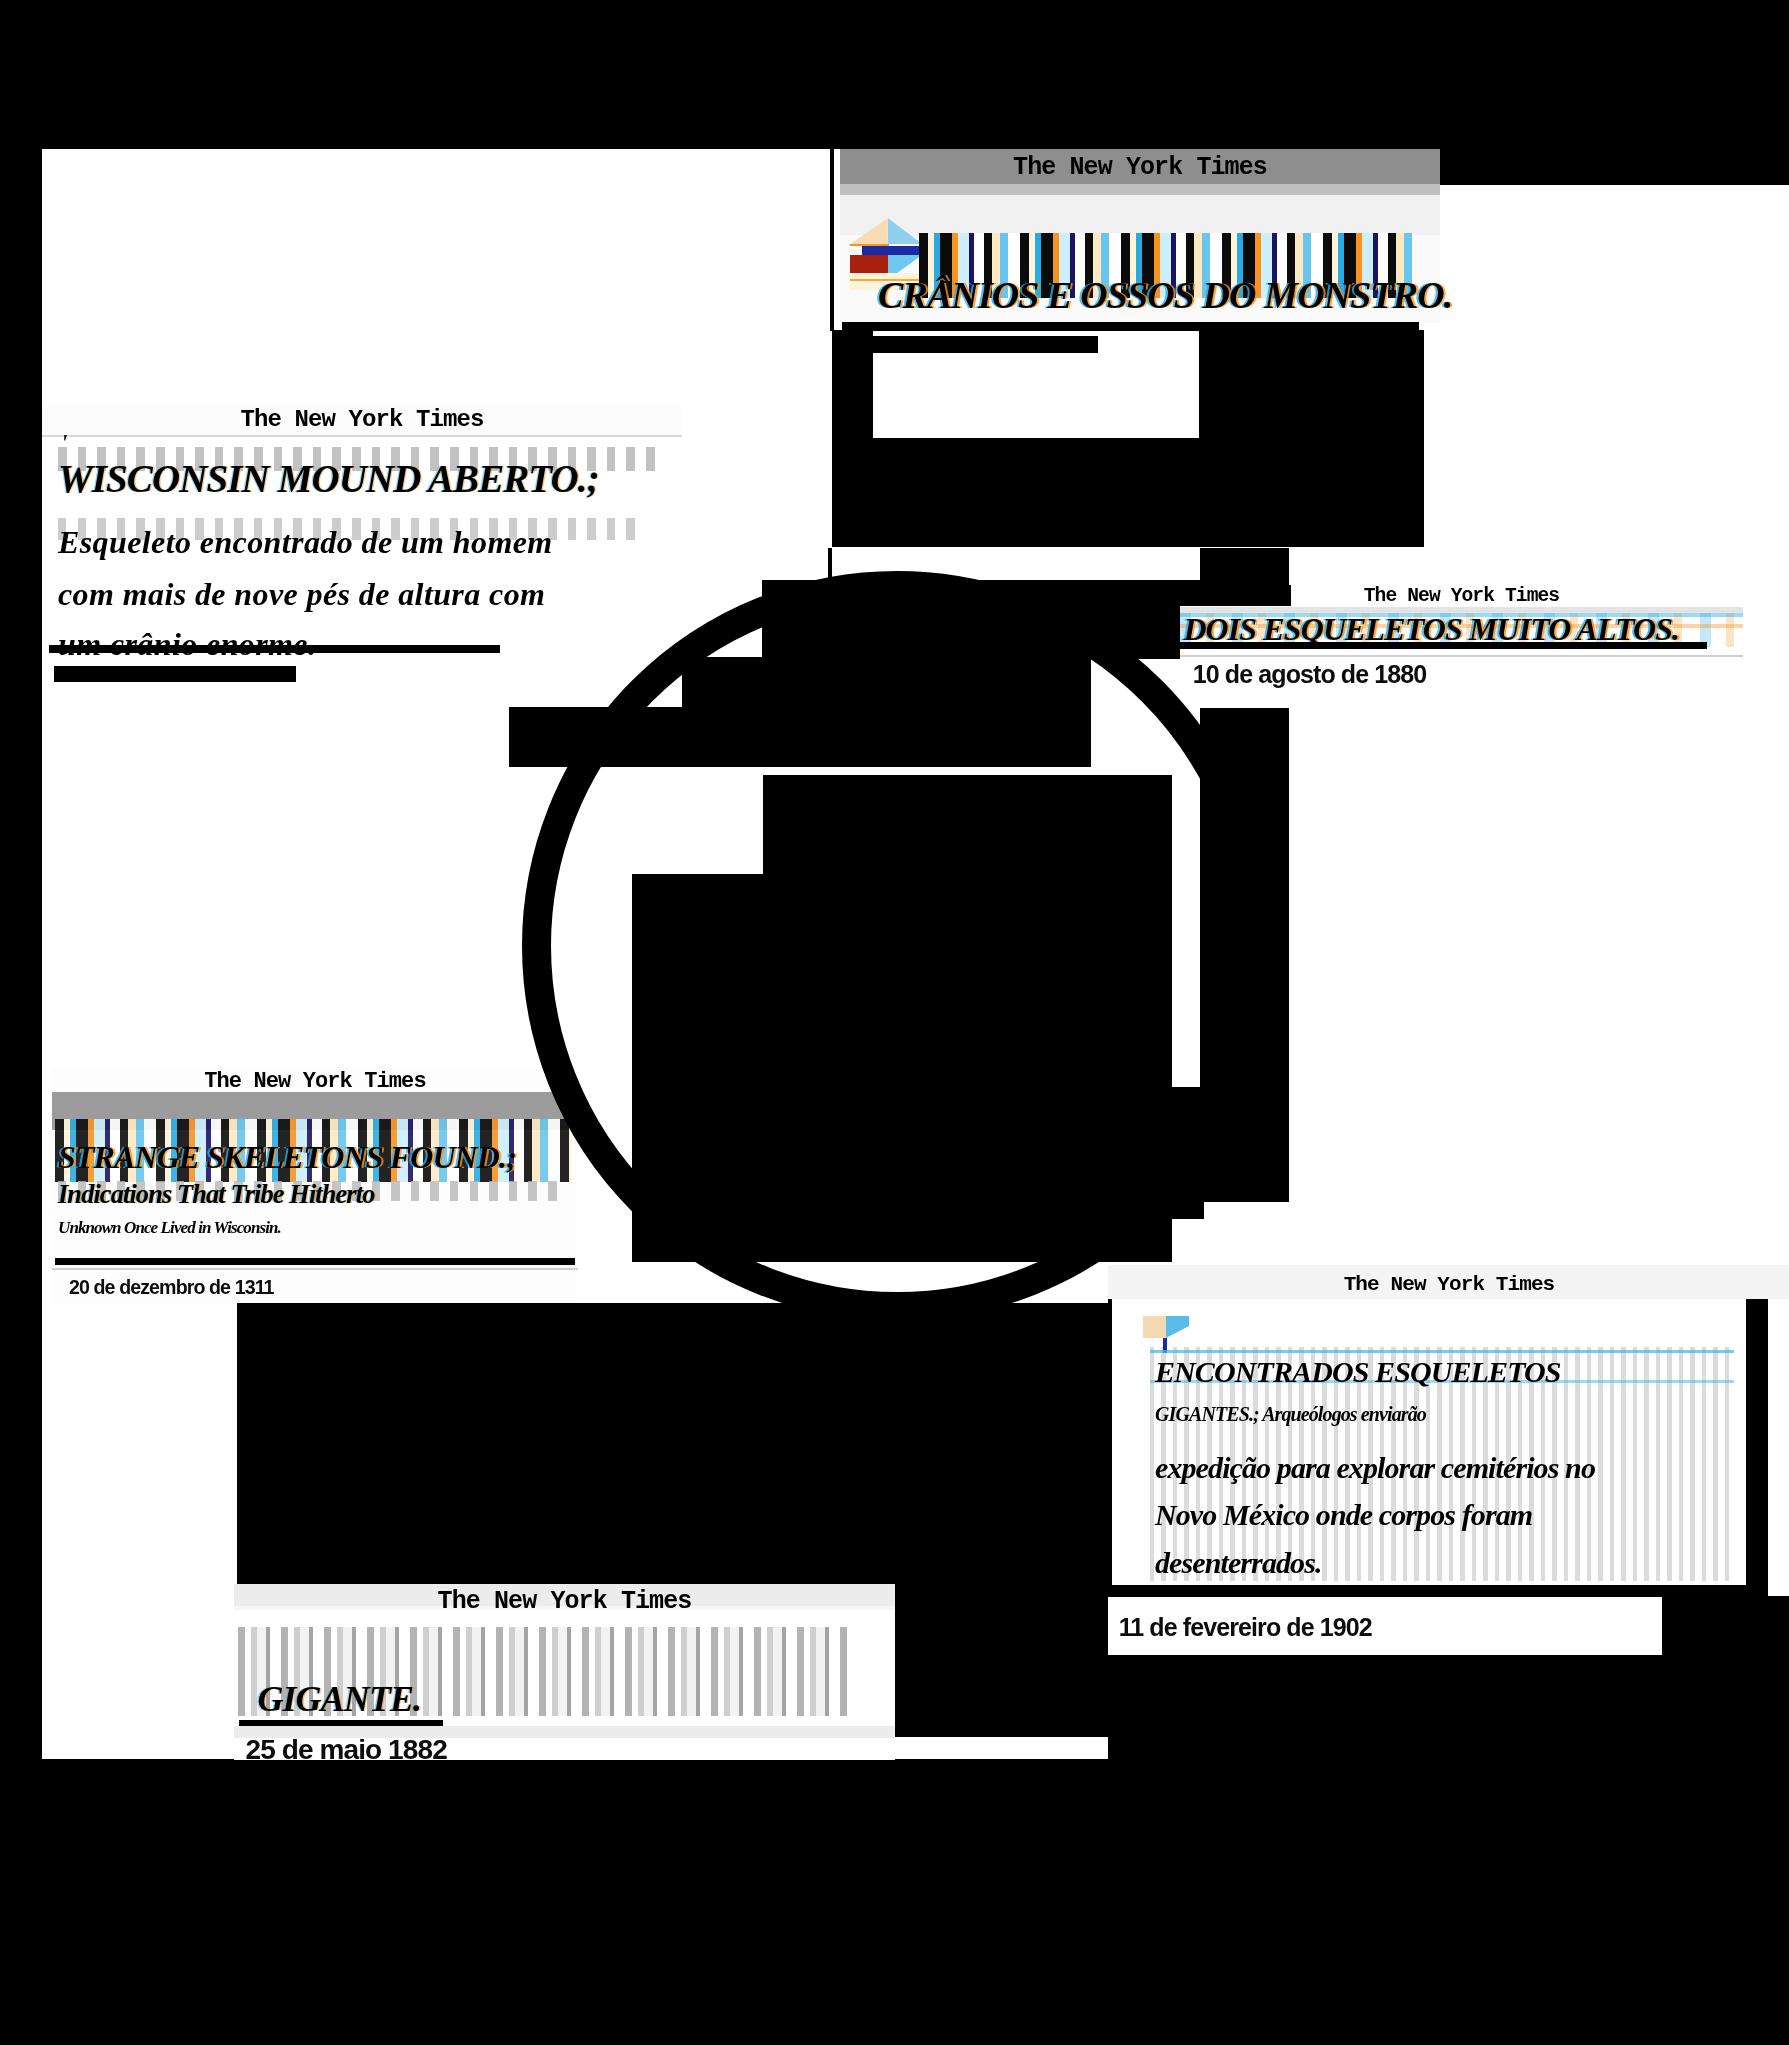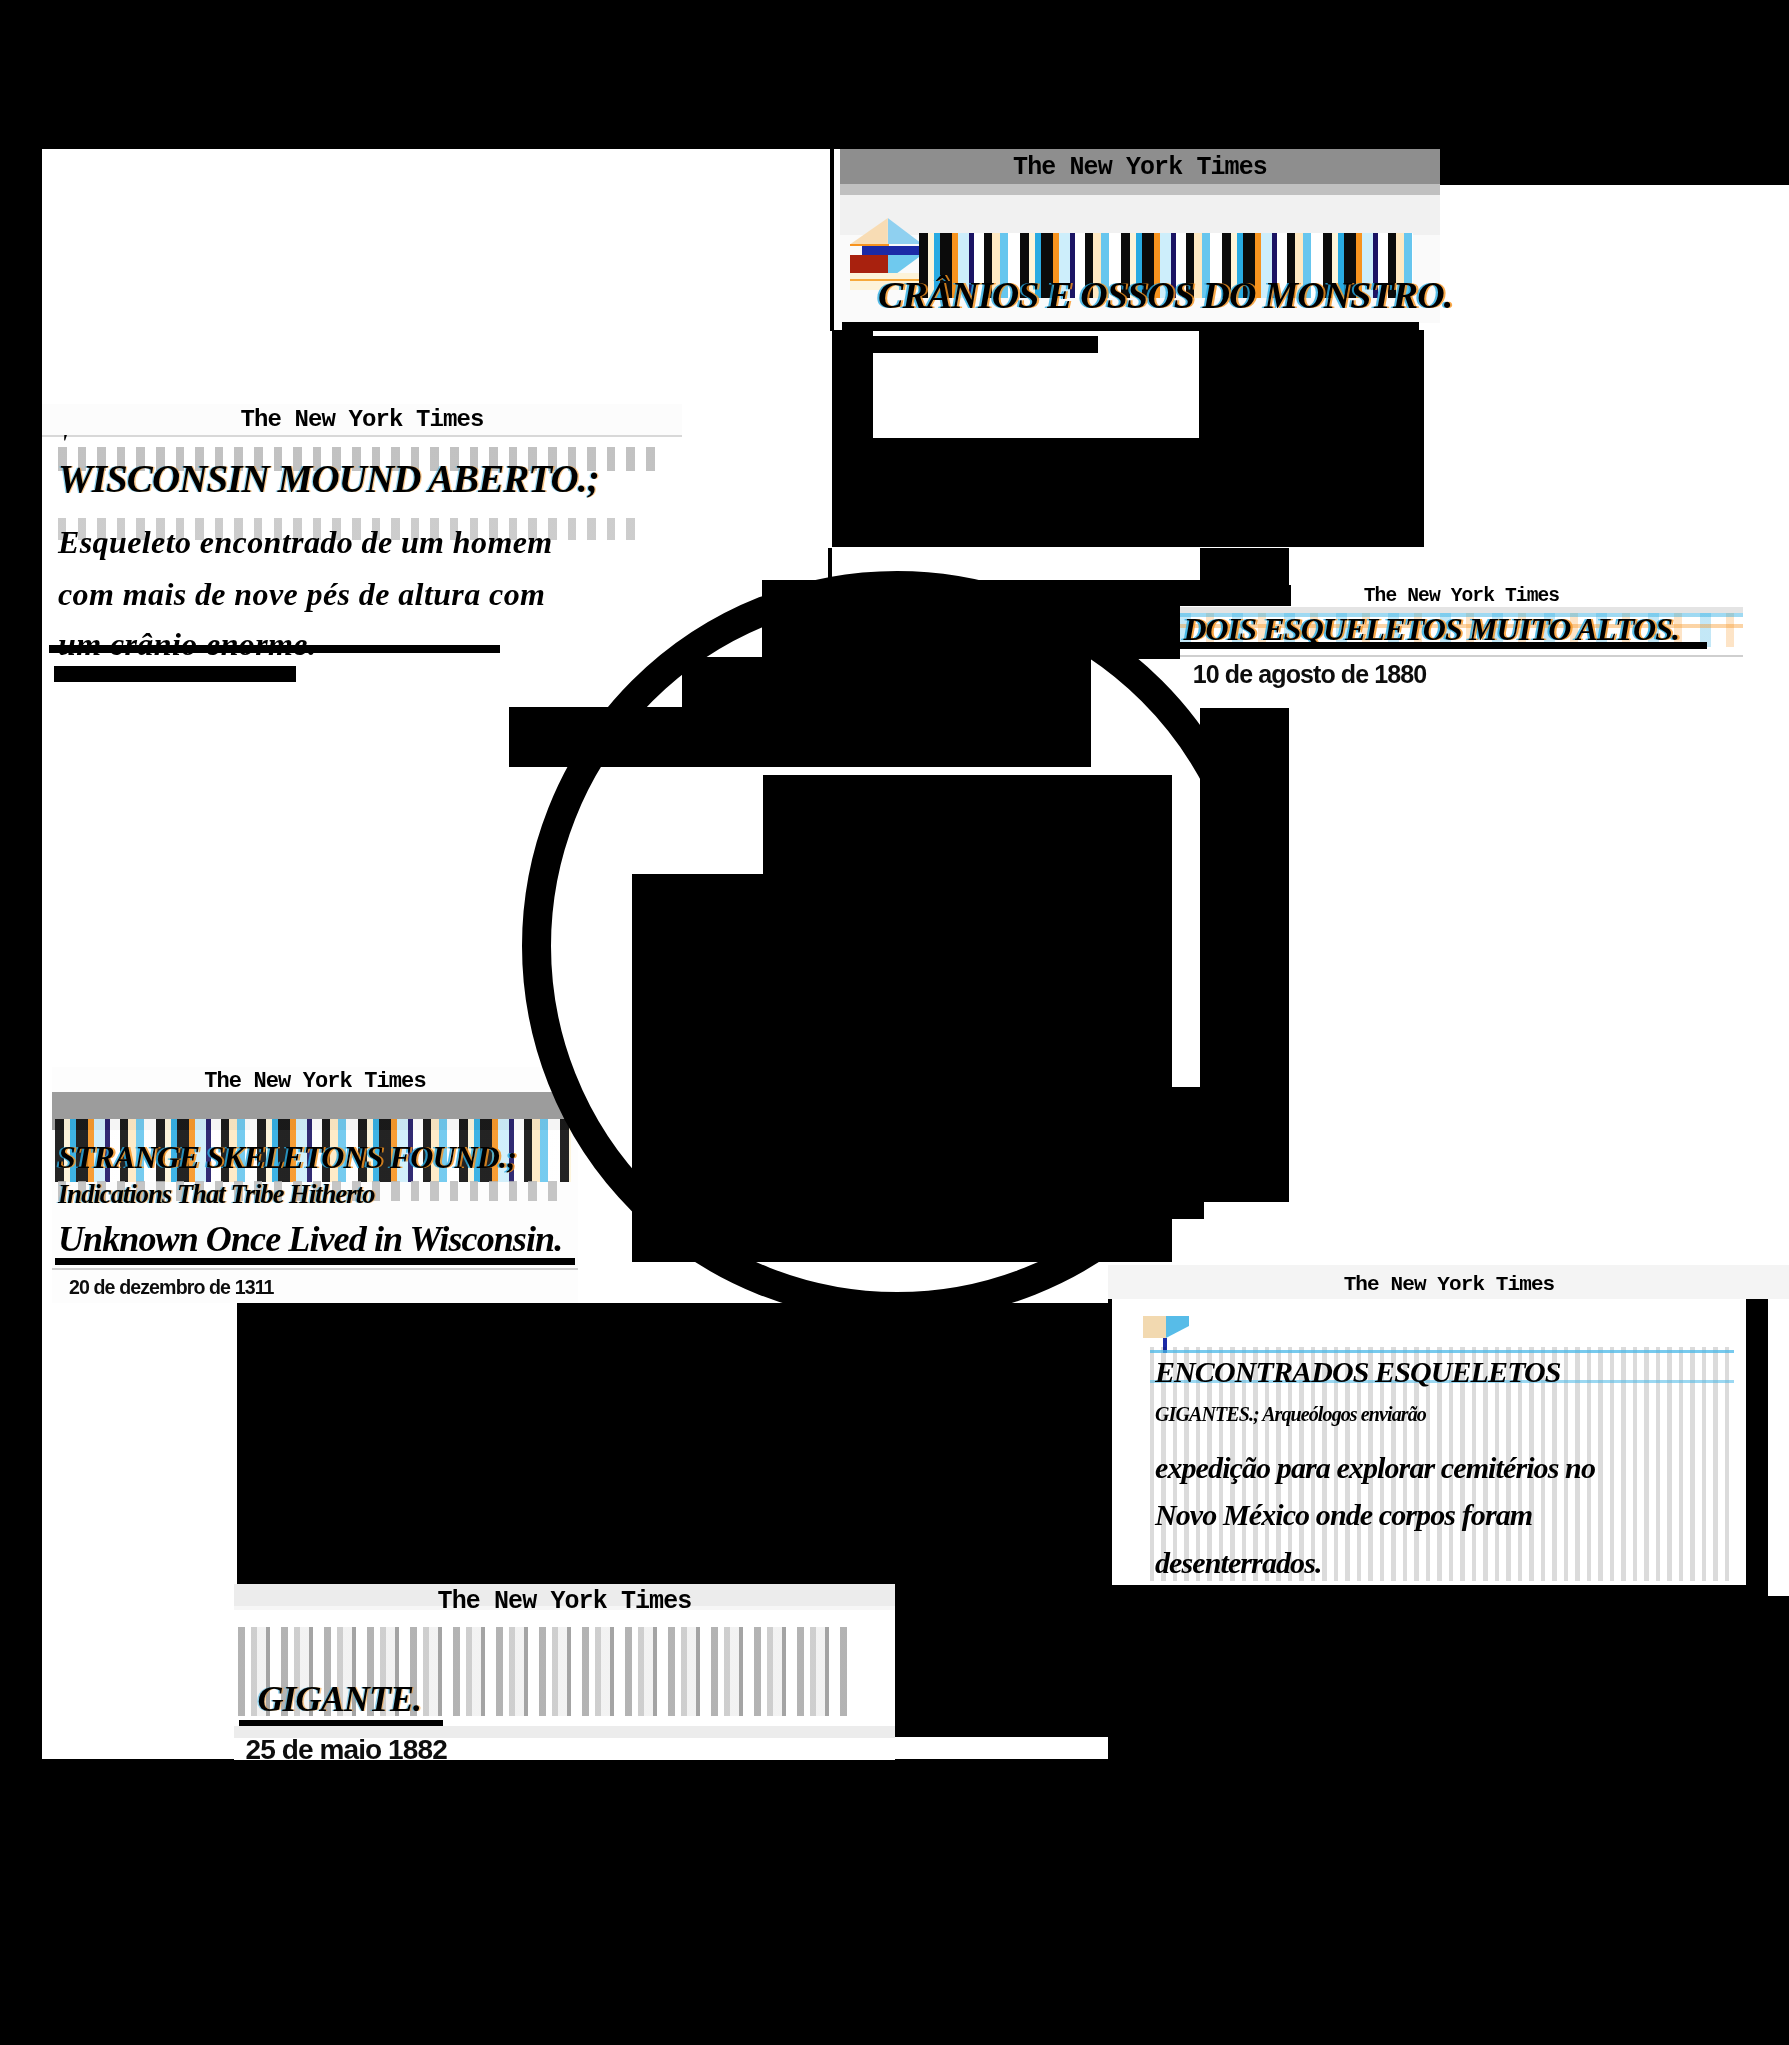--- a/index.html
+++ b/index.html
@@ -98,21 +98,21 @@
   </div>
   <div class="blk" style="left:1173px;top:585px;width:118px;height:21px"></div>
 
   <div class="card" style="left:52px;top:1067px;width:526px;height:236px;background:#fdfdfd">
     <div class="abs nyt" style="left:0;top:1.7px;width:526px;text-align:center;font-size:22px">The New York Times</div>
     <div class="abs" style="left:0;top:25px;width:526px;height:38px;background:#9c9c9c"></div>
     <div class="abs barcode-color" style="left:3.4px;top:52px;width:516px;height:63px;opacity:.9"></div>
     <div class="abs serif-head gshadow" style="left:6px;top:72px;font-size:32px">STRANGE SKELETONS FOUND.;</div>
     <div class="abs dash-gray" style="left:6px;top:114px;width:507px;height:19.6px;opacity:.8"></div>
     <div class="abs serif-head gshadow-soft" style="left:6px;top:112px;font-size:26.4px">Indications That Tribe Hitherto</div>
-    <div class="abs serif-head" style="left:6px;top:151px;font-size:36px">Unknown Once Lived in Wisconsin.</div>
+    <div class="abs serif-head" style="left:6px;top:151px;font-size:17px">Unknown Once Lived in Wisconsin.</div>
     <div class="abs" style="left:3px;top:191px;width:520px;height:7.2px;background:#000"></div>
     <div class="abs" style="left:0;top:201px;width:526px;height:1.7px;background:#cfcfcf"></div>
     <div class="abs sans-date" style="left:17px;top:209px;font-size:19.6px">20 de dezembro de 1311</div>
   </div>
 
   <div class="abs" style="left:1108px;top:1265px;width:682px;height:34px;background:#f4f4f4"></div>
   <div class="abs nyt" style="left:1108px;top:1273px;width:682px;text-align:center;font-size:21px">The New York Times</div>
   <div class="blk" style="left:1108px;top:1596px;width:682px;height:170px"></div>
   <div class="card" style="left:1108px;top:1299px;width:634px;height:286px;border-left:4.3px solid #000;border-right:22px solid #000;border-bottom:12.8px solid #000">
     <div class="abs" style="left:31px;top:17px;width:46px;height:38px">
@@ -122,20 +122,23 @@
     </div>
     <div class="abs stripes-g" style="left:38px;top:48px;width:584px;height:234px"></div>
     <div class="abs" style="left:38px;top:51px;width:584px;height:3px;background:rgba(73,184,232,.75)"></div>
     <div class="abs" style="left:38px;top:81px;width:584px;height:2.6px;background:rgba(73,184,232,.55)"></div>
     <div class="abs serif-head" style="left:43px;top:56px;font-size:30px">ENCONTRADOS ESQUELETOS</div>
     <div class="abs serif-head" style="left:43px;top:104px;font-size:20px">GIGANTES.; Arqueólogos enviarão</div>
     <div class="abs serif-head" style="left:43px;top:152px;font-size:30px">expedição para explorar cemitérios no</div>
     <div class="abs serif-head" style="left:43px;top:199px;font-size:30px">Novo México onde corpos foram</div>
     <div class="abs serif-head" style="left:43px;top:247px;font-size:30px">desenterrados.</div>
   </div>
+  <div class="abs" style="left:1108px;top:1597px;width:554px;height:58px;background:#fff">
+    <div class="abs sans-date" style="left:10.7px;top:16px;font-size:25px">11 de fevereiro de 1902</div>
+  </div>
 
   <div class="card" style="left:234px;top:1584px;width:661px;height:176px">
     <div class="abs" style="left:0;top:0;width:661px;height:22px;background:#ececec"></div>
     <div class="abs" style="left:0;top:22px;width:661px;height:4.3px;background:#f6f6f6"></div>
     <div class="abs nyt" style="left:0;top:2.6px;width:661px;text-align:center;font-size:25px">The New York Times</div>
     <div class="abs barcode-gray" style="left:4.3px;top:43px;width:609px;height:89px;opacity:.9"></div>
     <div class="abs serif-head gshadow-soft" style="left:23.4px;top:94px;font-size:36px">GIGANTE.</div>
     <div class="abs" style="left:4.7px;top:136px;width:204px;height:7.2px;background:#000"></div>
     <div class="abs" style="left:0;top:142px;width:661px;height:12px;background:#ececec"></div>
     <div class="abs sans-date" style="left:11.5px;top:150px;font-size:28px">25 de maio 1882</div>

